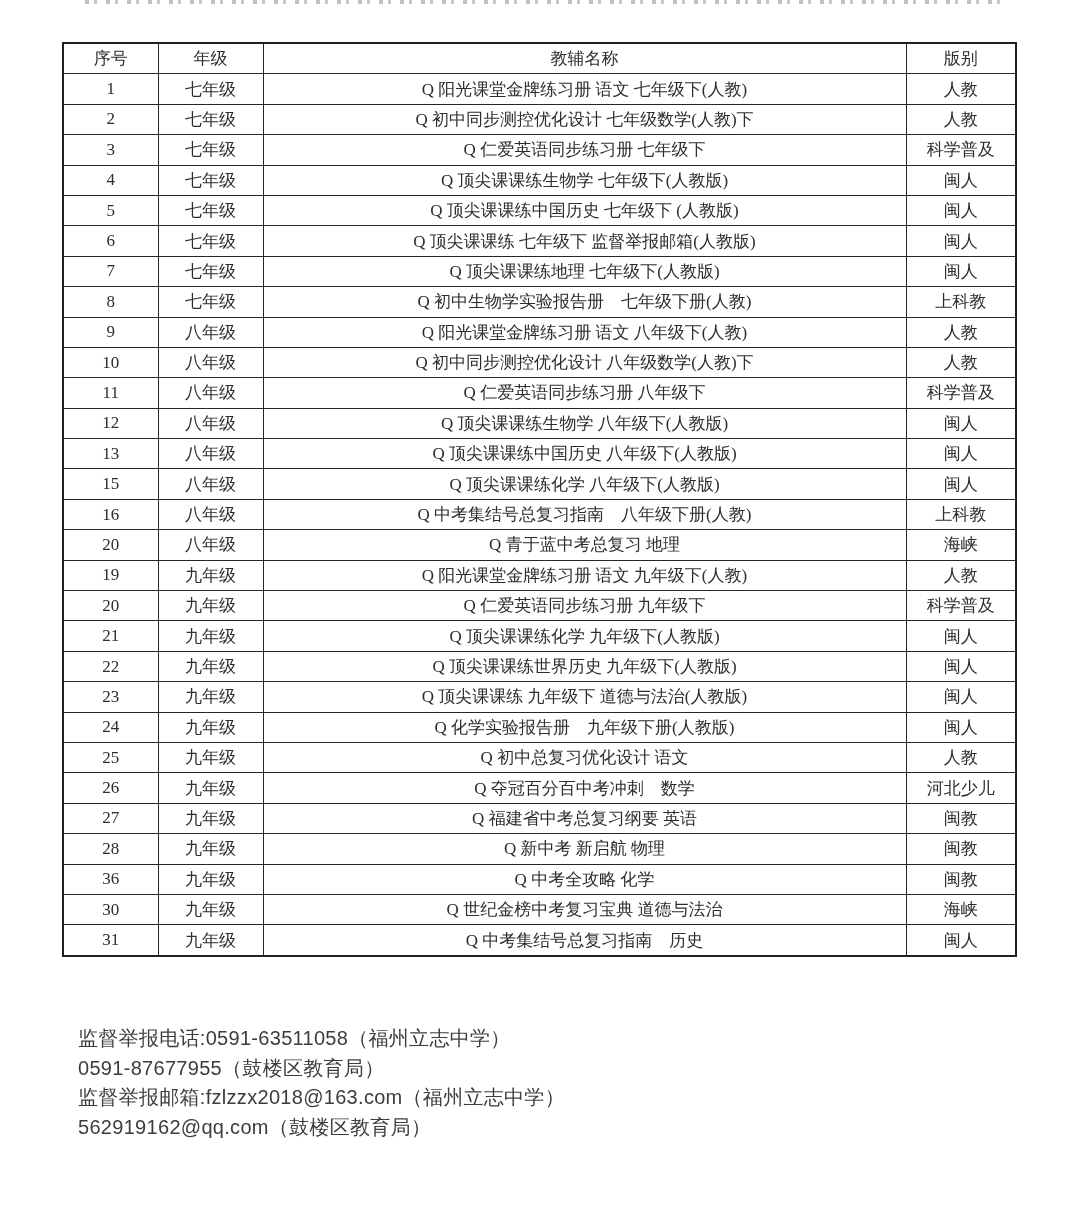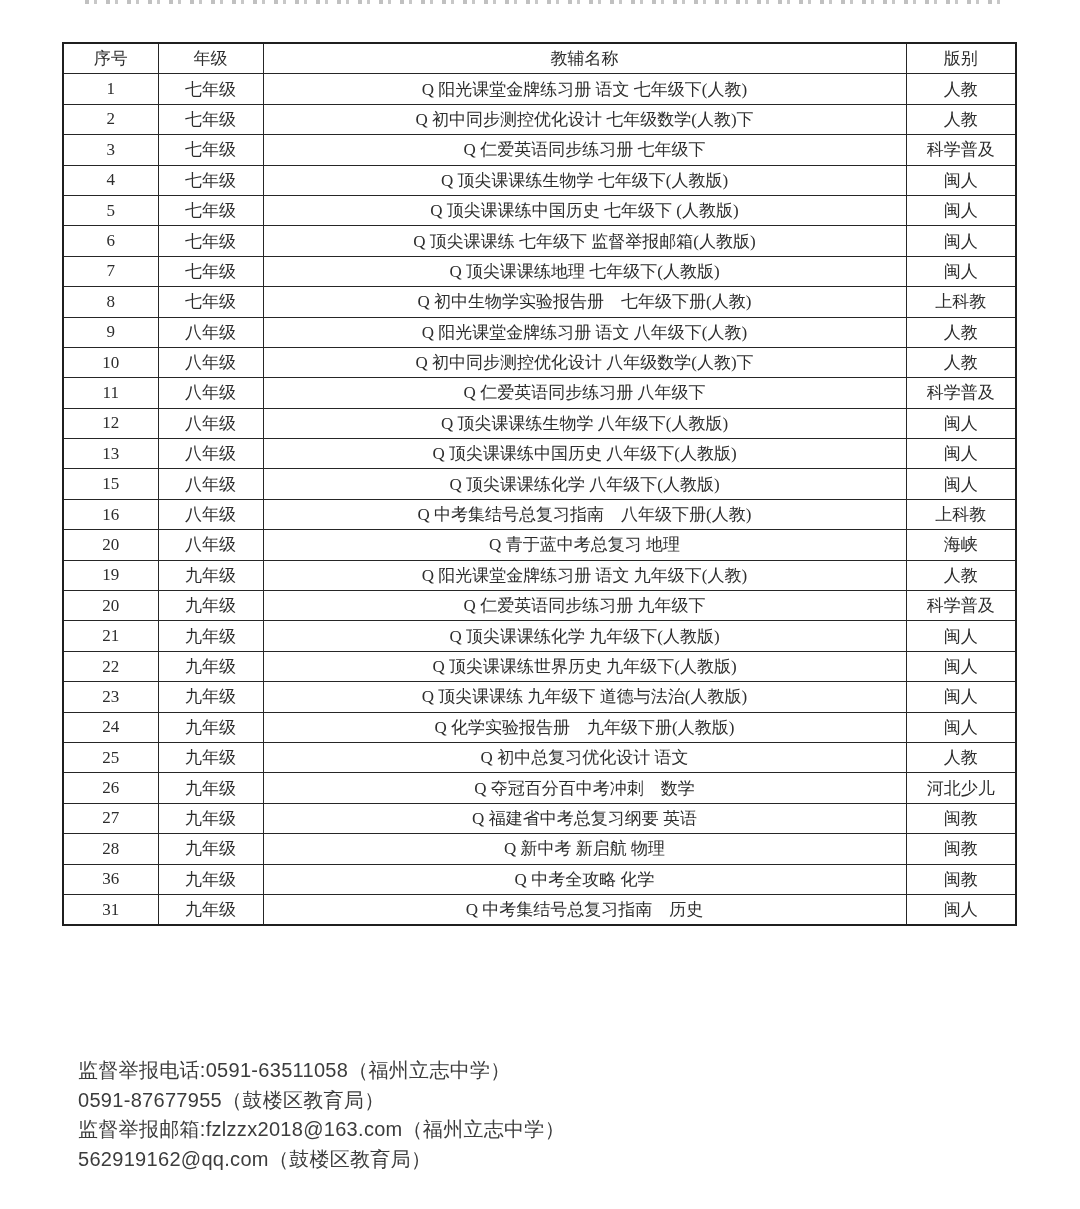--- a/index.html
+++ b/index.html
@@ -51,21 +51,21 @@
     font-weight: normal;
     overflow: hidden;
     white-space: nowrap;
   }
   table.book-table {
     border: 2px solid #1f1f1f;
   }
   .footer {
     position: absolute;
     left: 78px;
-    top: 1056px;
+    top: 1024px;
     font-family: "Liberation Sans", "DejaVu Sans", sans-serif;
     font-size: 20px;
     line-height: 29.5px;
     color: #3c3c3c;
     letter-spacing: 0.3px;
   }
 </style>
 </head>
 <body>
 
@@ -245,20 +245,26 @@
           <td>Q 新中考 新启航 物理</td>
           <td>闽教</td>
         </tr>
         <tr>
           <td>36</td>
           <td>九年级</td>
           <td>Q 中考全攻略 化学</td>
           <td>闽教</td>
         </tr>
         <tr>
+          <td>30</td>
+          <td>九年级</td>
+          <td>Q 世纪金榜中考复习宝典 道德与法治</td>
+          <td>海峡</td>
+        </tr>
+        <tr>
           <td>31</td>
           <td>九年级</td>
           <td>Q 中考集结号总复习指南　历史</td>
           <td>闽人</td>
         </tr>
       </tbody>
   </table>
 
   <div class="footer">
       <div>监督举报电话:0591-63511058（福州立志中学）</div>

